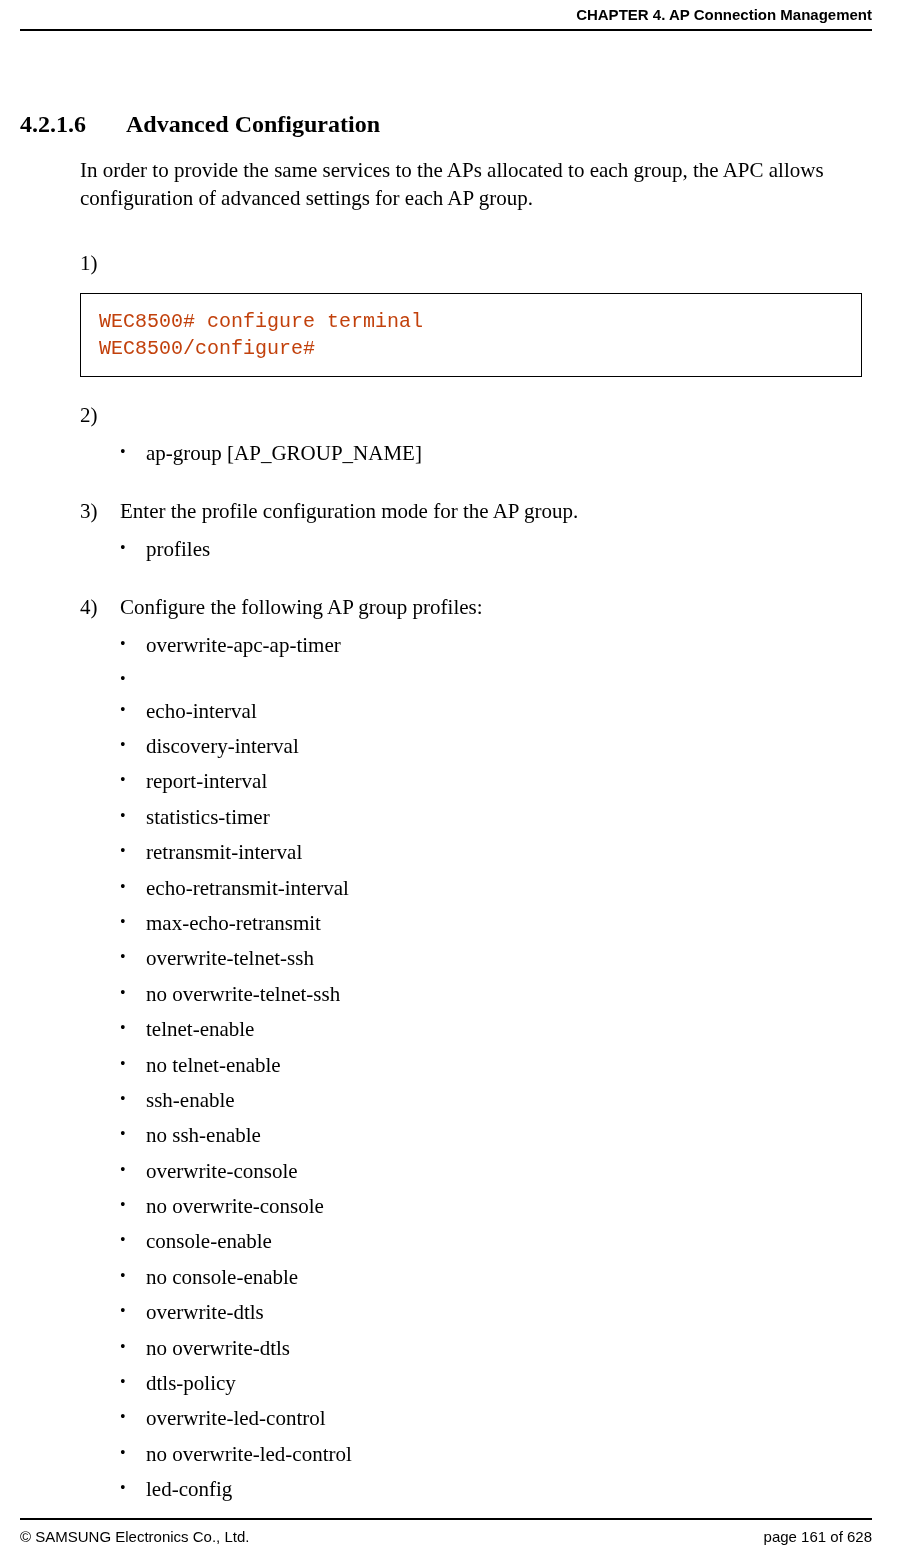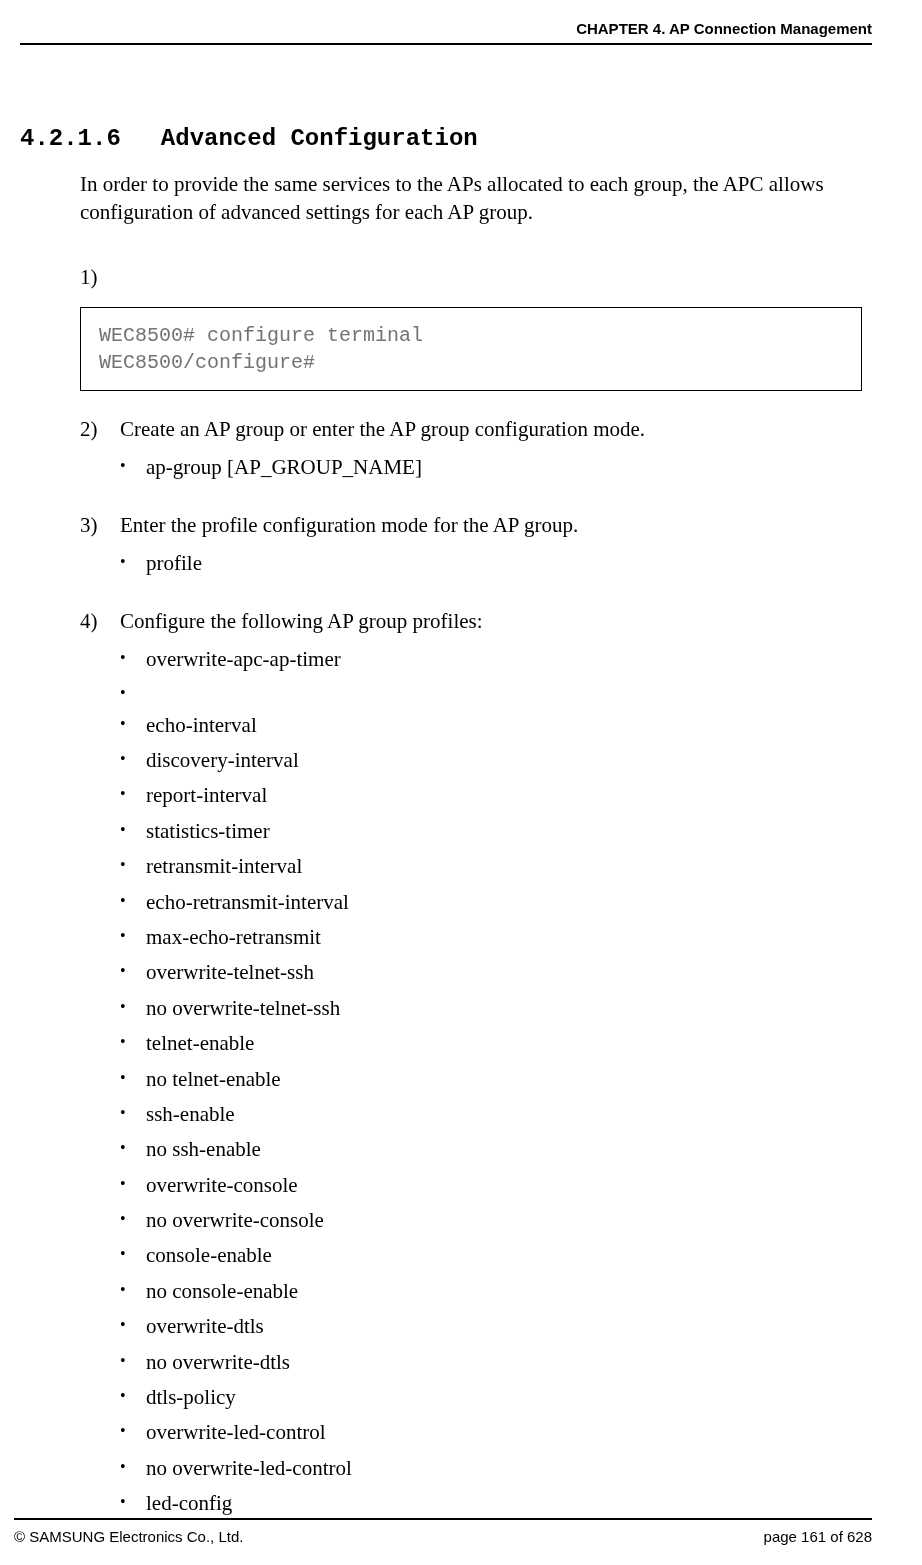--- a/index.html
+++ b/index.html
@@ -10,37 +10,37 @@
     body {
       font-family: "Times New Roman", Times, serif;
       background: #fff;
       color: #000;
       width: 922px;
       height: 1565px;
       position: relative;
       padding: 0;
     }
     .page {
-      padding: 20px 50px 0 20px;
+      padding: 6px 50px 0 20px;
       height: 100%;
       position: relative;
       border-radius: 26px;
     }
     .header {
       text-align: right;
       font-family: Arial, Helvetica, sans-serif;
       font-weight: bold;
       font-size: 15px;
       padding-bottom: 6px;
       border-bottom: 2px solid #000;
       margin-bottom: 80px;
     }
     .section-heading {
       display: flex;
-      font-family: Liberation Mono, monospace;
+      font-family: Liberation Serif, serif;
       font-weight: bold;
       font-size: 24px;
       margin-bottom: 18px;
       align-items: center;
     }
     .section-number {
       margin-right: 40px;
     }
     .intro-para {
       font-size: 21px;
@@ -79,31 +79,31 @@
       flex-shrink: 0;
       font-size: 16px;
       padding-top: 2px;
     }
     .code-box {
       border: 1px solid #000;
       margin: 16px 10px 24px 60px;
       padding: 14px 18px;
       font-family: "Courier New", Courier, monospace;
       font-size: 20px;
-      color: #737373;
+      color: #c2410c;
       white-space: pre;
       line-height: 1.35;
     }
     .step-gap {
       height: 22px;
     }
     .footer {
       position: absolute;
       bottom: 20px;
-      left: 14px;
+      left: 20px;
       right: 50px;
       border-top: 2px solid #000;
       padding-top: 8px;
       display: flex;
       justify-content: space-between;
       font-family: Arial, Helvetica, sans-serif;
       font-size: 15px;
     }
   </style>
 </head>
@@ -125,36 +125,35 @@
 
   <div class="numbered-item">
     <span class="num">1)</span>
   </div>
 
   <div class="code-box">WEC8500# configure terminal 
 WEC8500/configure#  </div>
 
   <div class="numbered-item">
     <span class="num">2)</span>
-    <span>Create an AP group or enter the AP group configuration mode.</span>
   </div>
   <div class="bullet-item">
     <span class="dot">•</span>
     <span>ap-group [AP_GROUP_NAME]</span>
   </div>
 
   <div class="step-gap"></div>
 
   <div class="numbered-item">
     <span class="num">3)</span>
     <span>Enter the profile configuration mode for the AP group.</span>
   </div>
   <div class="bullet-item">
     <span class="dot">•</span>
-    <span>profile</span>
+    <span>profiles</span>
   </div>
 
   <div class="step-gap"></div>
 
   <div class="numbered-item">
     <span class="num">4)</span>
     <span>Configure the following AP group profiles:</span>
   </div>
   <div id="s4-bullets">
       <div class="bullet-item">

